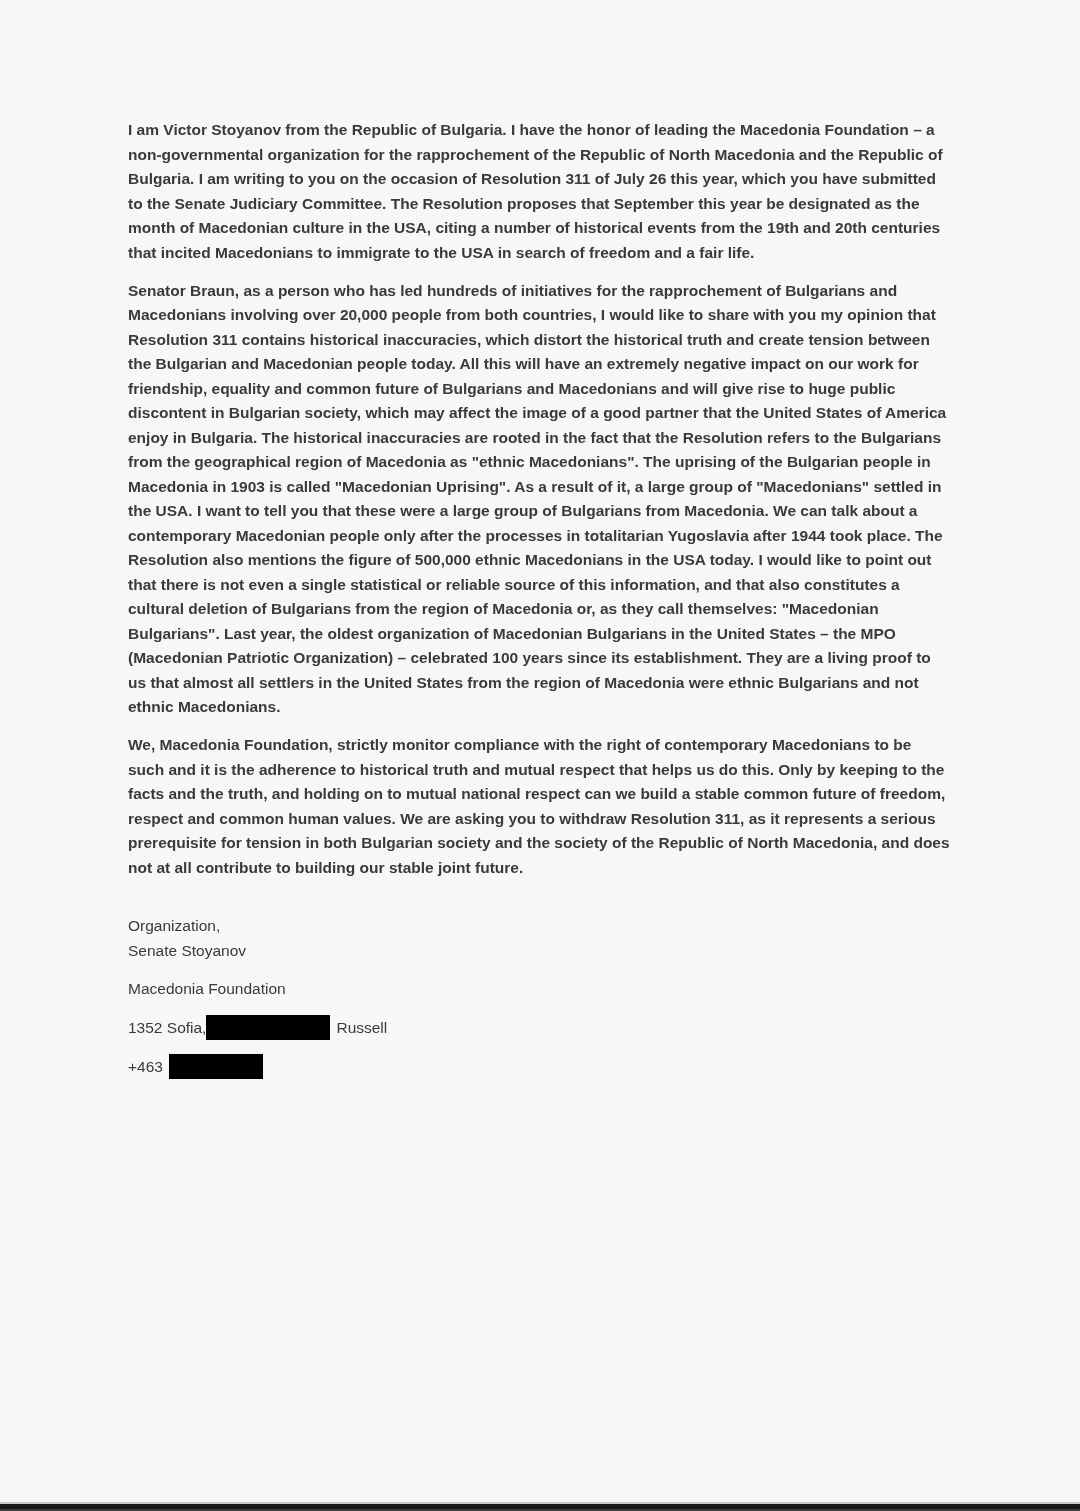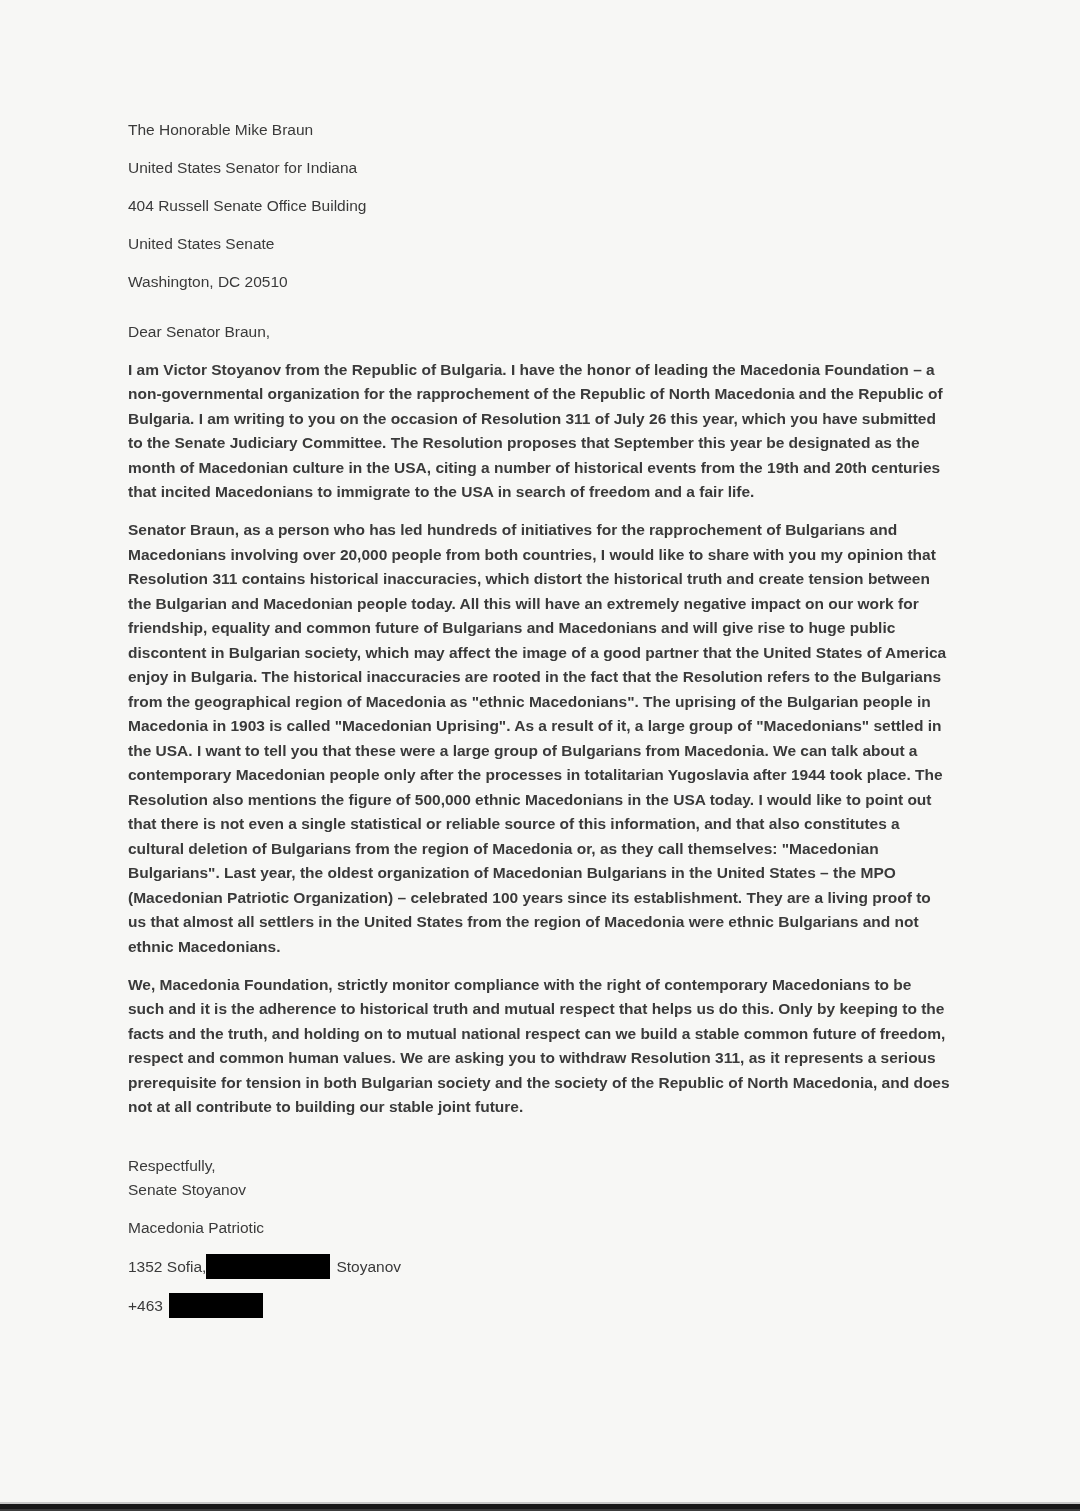--- a/index.html
+++ b/index.html
@@ -72,43 +72,35 @@
     border-top: 2px solid #c9c9c9;
     box-shadow: inset 0 -2px 0 #3c3c3c;
   }
 </style>
 </head>
 <body>
 
 <div class="photo">
   <div class="page">
 
-    <div class="recipient-block">
-      <p>The Honorable Mike Braun</p>
-      <p>United States Senator for Indiana</p>
-      <p>404 Russell Senate Office Building</p>
-      <p>United States Senate</p>
-      <p>Washington, DC 20510</p>
-    </div>
 
-    <p class="salutation">Dear Senator Braun,</p>
 
     <p class="para">I am Victor Stoyanov from the Republic of Bulgaria. I have the honor of leading the Macedonia Foundation – a non-governmental organization for the rapprochement of the Republic of North Macedonia and the Republic of Bulgaria. I am writing to you on the occasion of Resolution 311 of July 26 this year, which you have submitted to the Senate Judiciary Committee. The Resolution proposes that September this year be designated as the month of Macedonian culture in the USA, citing a number of historical events from the 19th and 20th centuries that incited Macedonians to immigrate to the USA in search of freedom and a fair life.</p>
     <p class="para">Senator Braun, as a person who has led hundreds of initiatives for the rapprochement of Bulgarians and Macedonians involving over 20,000 people from both countries, I would like to share with you my opinion that Resolution 311 contains historical inaccuracies, which distort the historical truth and create tension between the Bulgarian and Macedonian people today. All this will have an extremely negative impact on our work for friendship, equality and common future of Bulgarians and Macedonians and will give rise to huge public discontent in Bulgarian society, which may affect the image of a good partner that the United States of America enjoy in Bulgaria. The historical inaccuracies are rooted in the fact that the Resolution refers to the Bulgarians from the geographical region of Macedonia as "ethnic Macedonians". The uprising of the Bulgarian people in Macedonia in 1903 is called "Macedonian Uprising". As a result of it, a large group of "Macedonians" settled in the USA. I want to tell you that these were a large group of Bulgarians from Macedonia. We can talk about a contemporary Macedonian people only after the processes in totalitarian Yugoslavia after 1944 took place. The Resolution also mentions the figure of 500,000 ethnic Macedonians in the USA today. I would like to point out that there is not even a single statistical or reliable source of this information, and that also constitutes a cultural deletion of Bulgarians from the region of Macedonia or, as they call themselves: "Macedonian Bulgarians". Last year, the oldest organization of Macedonian Bulgarians in the United States – the MPO (Macedonian Patriotic Organization) – celebrated 100 years since its establishment. They are a living proof to us that almost all settlers in the United States from the region of Macedonia were ethnic Bulgarians and not ethnic Macedonians.</p>
     <p class="para">We, Macedonia Foundation, strictly monitor compliance with the right of contemporary Macedonians to be such and it is the adherence to historical truth and mutual respect that helps us do this. Only by keeping to the facts and the truth, and holding on to mutual national respect can we build a stable common future of freedom, respect and common human values. We are asking you to withdraw Resolution 311, as it represents a serious prerequisite for tension in both Bulgarian society and the society of the Republic of North Macedonia, and does not at all contribute to building our stable joint future.</p>
 
     <p class="closing-lines">
-      <span>Respectfully,</span><br>
+      <span>Organization,</span><br>
       <span>Senate Stoyanov</span>
     </p>
 
-    <p class="org-line">Macedonia Patriotic</p>
+    <p class="org-line">Macedonia Foundation</p>
 
     <p class="address-line">
-      <span>1352 Sofia,</span><span class="redaction address"></span><span>Stoyanov</span>
+      <span>1352 Sofia,</span><span class="redaction address"></span><span>Russell</span>
     </p>
 
     <p class="phone-line">
       <span>+463</span><span class="redaction phone"></span>
     </p>
 
   </div>
 
   <div class="bottom-edge"></div>
 </div>

